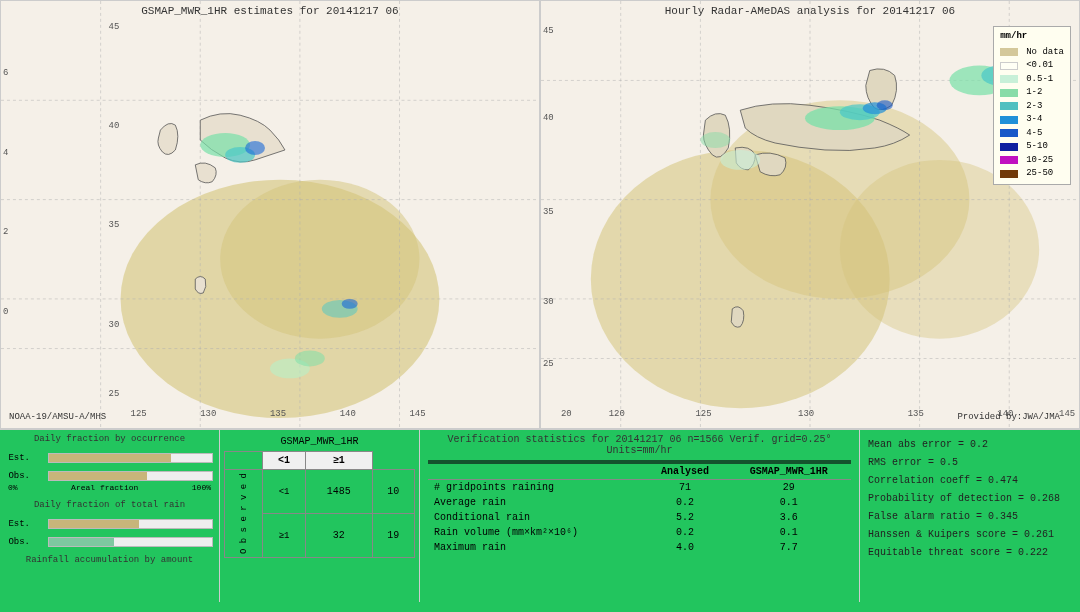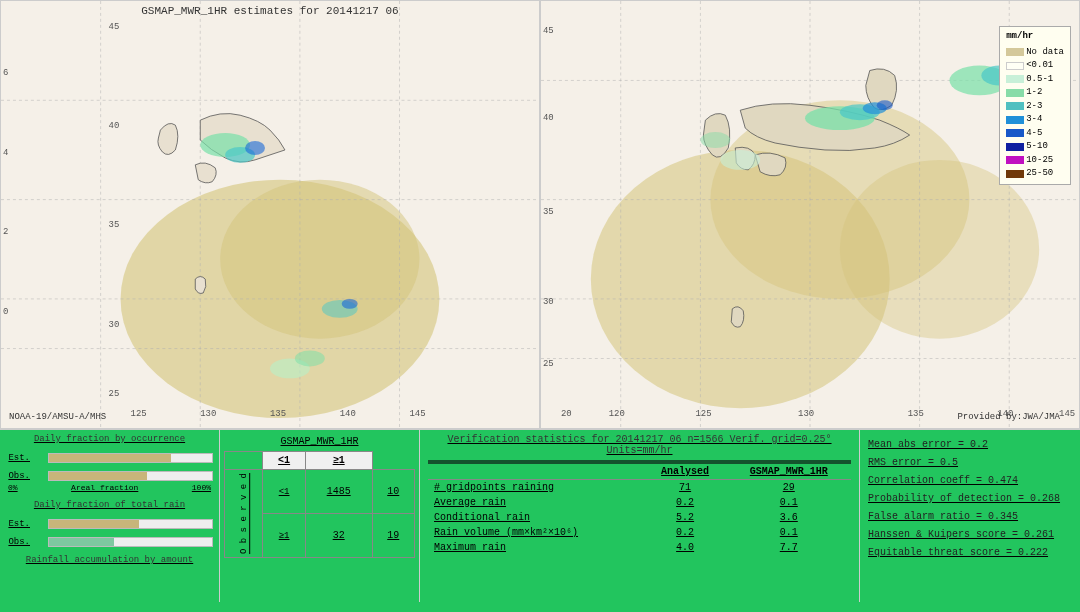--- a/index.html
+++ b/index.html
@@ -79,37 +79,36 @@
       border: 1px solid #aaa;
       padding: 3px 6px;
       font-size: 9px;
       z-index: 20;
       line-height: 1.5;
     }
 
     .legend-item {
       display: flex;
       align-items: center;
-      gap: 2px;
+      gap: 8px;
       font-size: 9px;
     }
 
     .legend-color {
       width: 18px;
       height: 8px;
       display: inline-block;
     }
 
     
     .bottom-row {
       display: flex;
       flex-direction: row;
       height: 172px;
       width: 100%;
-      text-decoration: underline;
     }
 
     
     .bottom-left {
       width: 220px;
       border-right: 1px solid #ccc;
       padding: 4px 6px;
       display: flex;
       flex-direction: column;
       gap: 2px;
@@ -349,20 +348,21 @@
         <text x="2" y="75" font-size="9" fill="#555" font-family="Courier New">6</text>
         <text x="2" y="155" font-size="9" fill="#555" font-family="Courier New">4</text>
         <text x="2" y="235" font-size="9" fill="#555" font-family="Courier New">2</text>
         <text x="2" y="315" font-size="9" fill="#555" font-family="Courier New">0</text>
       </svg>
 
       <div class="map-label-bottom-left">NOAA-19/AMSU-A/MHS</div>
     </div>
 
     <div class="map-panel">
+      <div class="map-title">Hourly Radar-AMeDAS analysis for 20141217 06</div>
 
       <div class="legend">
         <div style="font-size:9px;margin-bottom:2px;font-weight:bold;">mm/hr</div>
         <div class="legend-item">
             <span class="legend-color" style="background:#d4c89a;"></span>
             <span>No data</span>
           </div>
         <div class="legend-item">
             <span class="legend-color" style="background:#fffff5;border:1px solid #ccc;"></span>
             <span>&lt;0.01</span>

